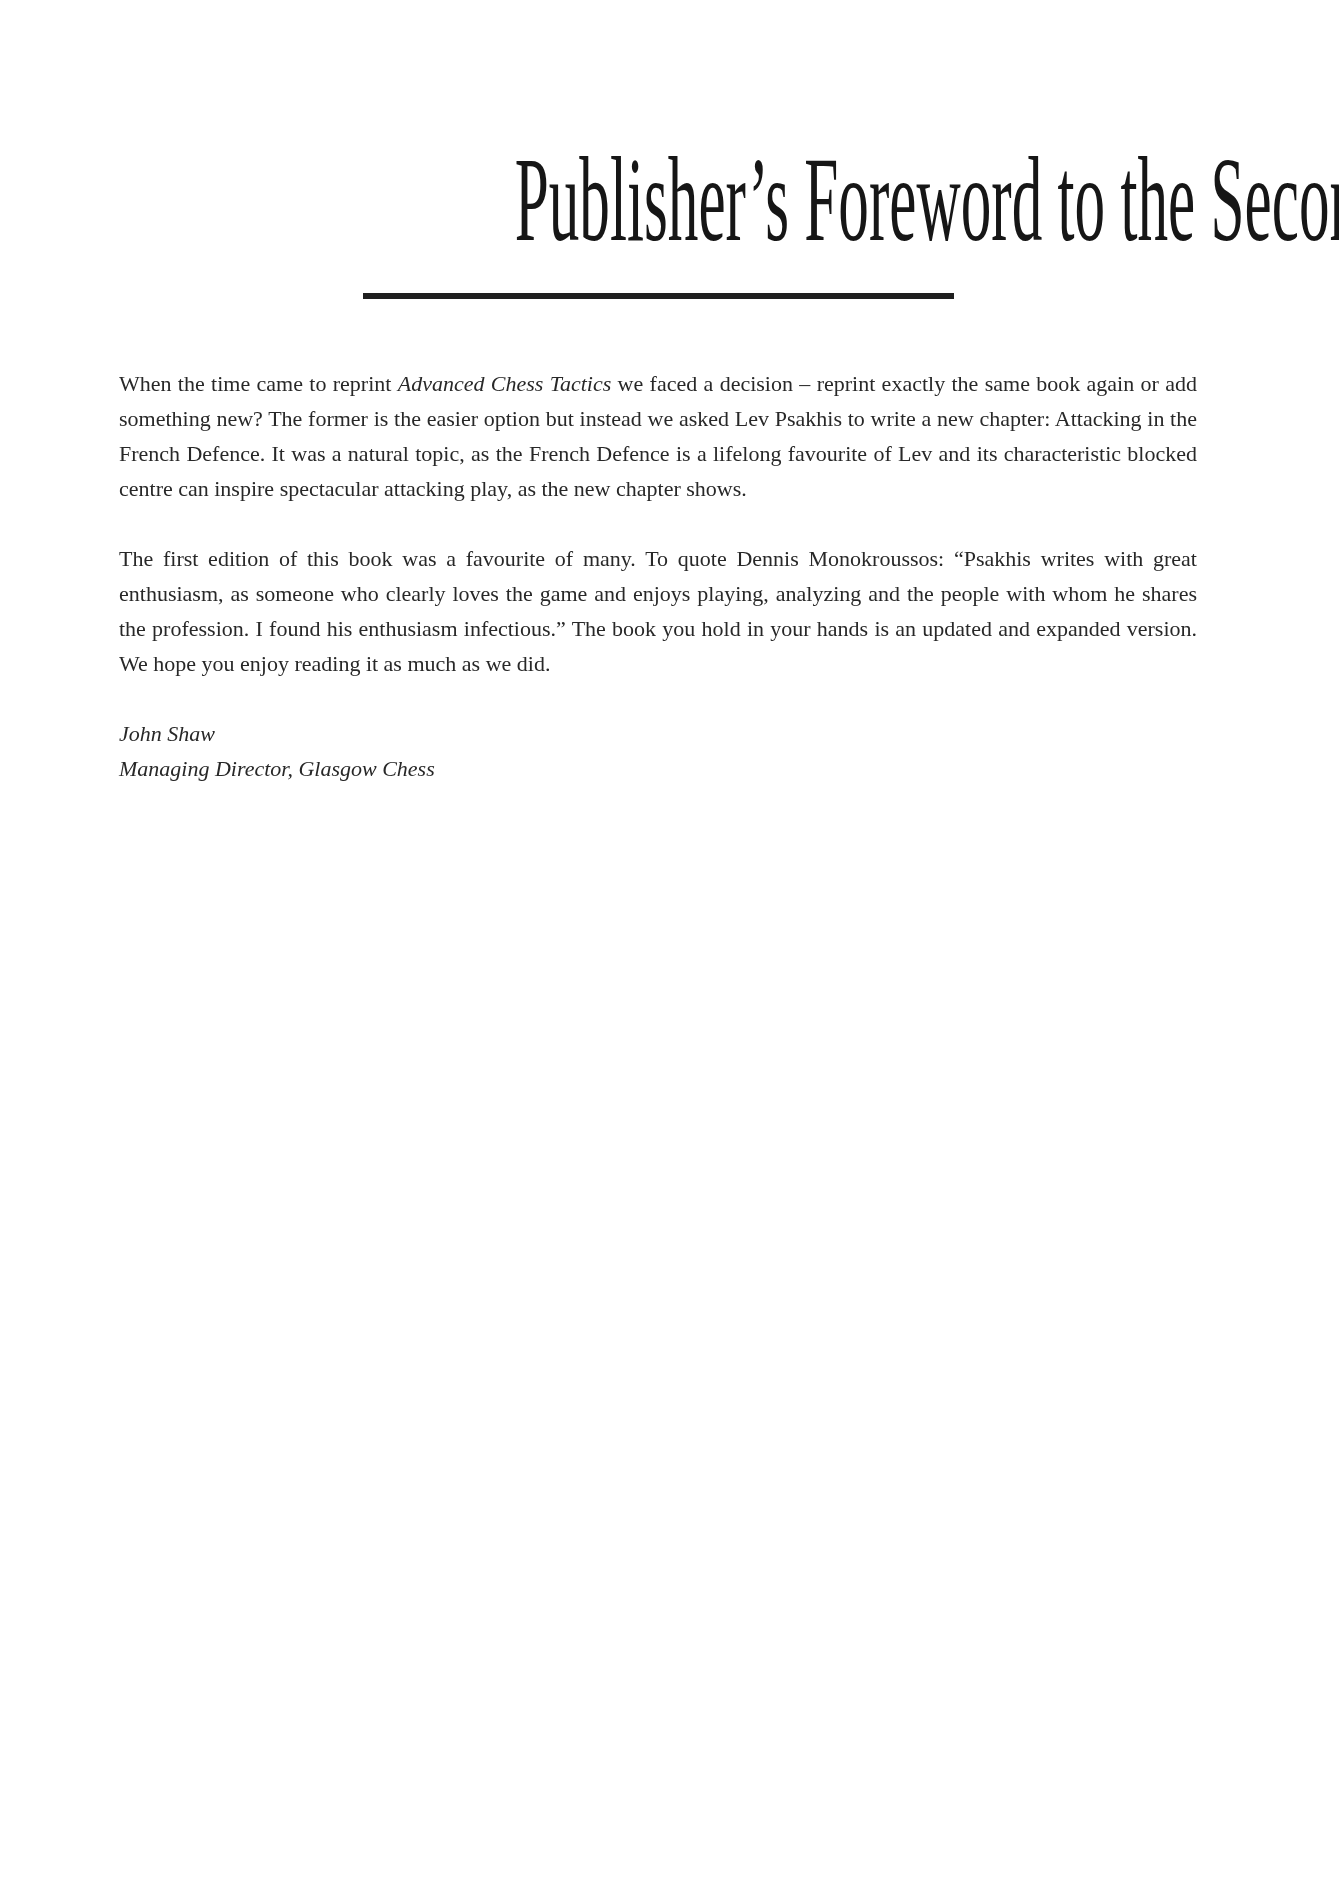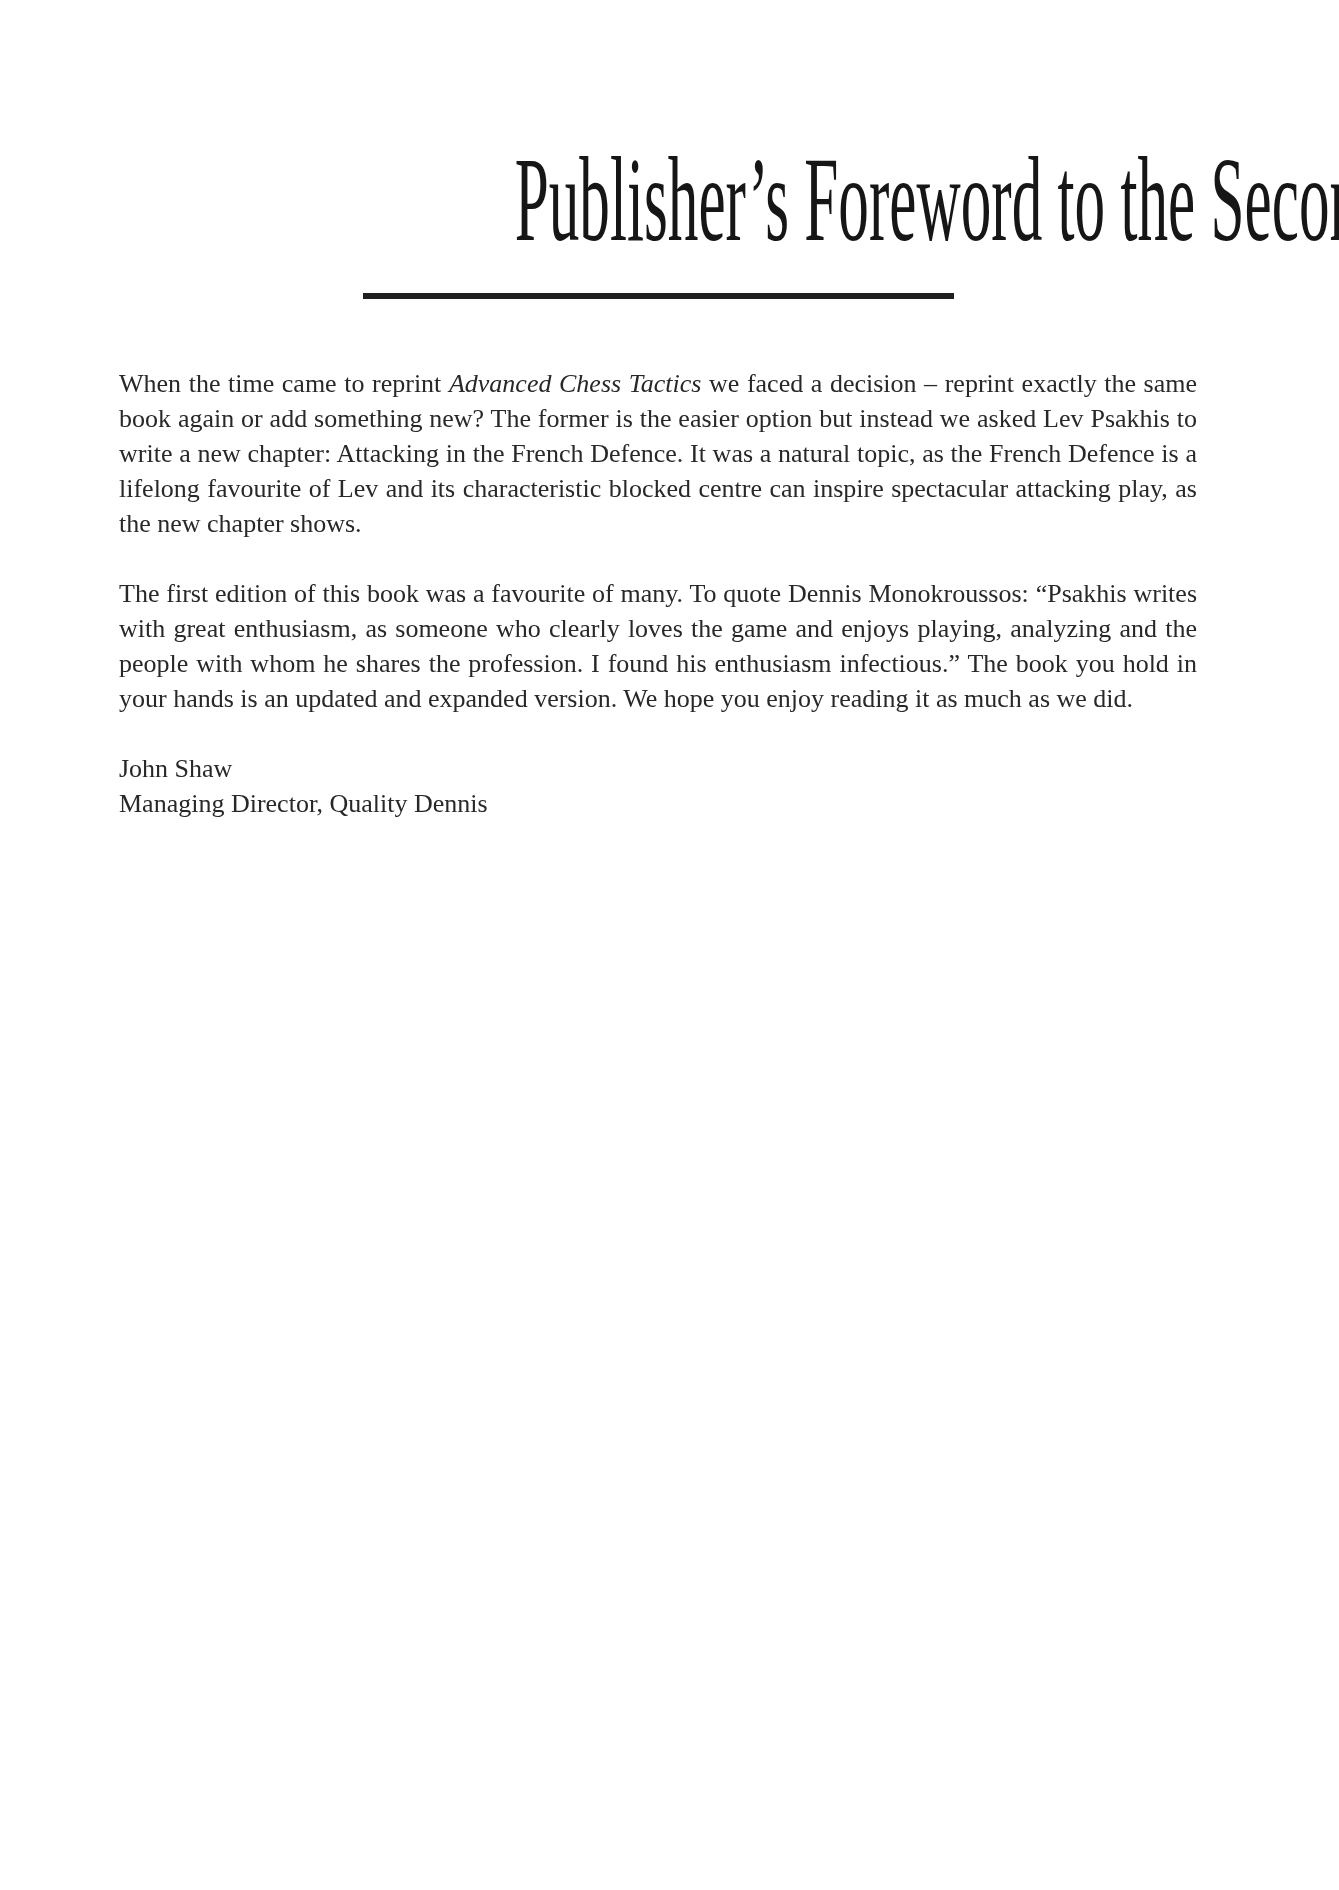--- a/index.html
+++ b/index.html
@@ -37,36 +37,37 @@
     width: 1078px;
   }
   .rule {
     width: 591px;
     height: 6px;
     background: #1f1f1f;
     margin: 33px auto 0 auto;
   }
   .body-text {
     margin-top: 67px;
-    font-size: 26px;
+    font-size: 22px;
     line-height: 35px;
   }
   .para {
     margin: 0 0 35px 0;
     text-align: justify;
     text-justify: inter-word;
   }
   .book-title {
     font-style: italic;
   }
   .signature {
     margin-top: 0;
   }
   .sig-line {
     line-height: 35px;
+    font-style: italic;
   }
 </style>
 </head>
 <body>
 
 <div class="page">
 
   <header class="header">
     <h1 class="title">Publisher’s Foreword to the Second Edition</h1>
   </header>
@@ -76,18 +77,18 @@
     <div class="rule"></div>
 
     <div class="body-text">
 
       <p class="para"><span>When the time came to reprint </span><em class="book-title">Advanced Chess Tactics</em><span> we faced a decision – reprint exactly the same book again or add something new? The former is the easier option but instead we asked Lev Psakhis to write a new chapter: Attacking in the French Defence. It was a natural topic, as the French Defence is a lifelong favourite of Lev and its characteristic blocked centre can inspire spectacular attacking play, as the new chapter shows.</span></p>
 
       <p class="para">The first edition of this book was a favourite of many. To quote Dennis Monokroussos: “Psakhis writes with great enthusiasm, as someone who clearly loves the game and enjoys playing, analyzing and the people with whom he shares the profession. I found his enthusiasm infectious.” The book you hold in your hands is an updated and expanded version. We hope you enjoy reading it as much as we did.</p>
 
       <div class="signature">
         <div class="sig-line">John Shaw</div>
-        <div class="sig-line">Managing Director, Quality Dennis</div>
+        <div class="sig-line">Managing Director, Glasgow Chess</div>
       </div>
 
     </div>
   </main>
 </div>
 
 </body></html>

